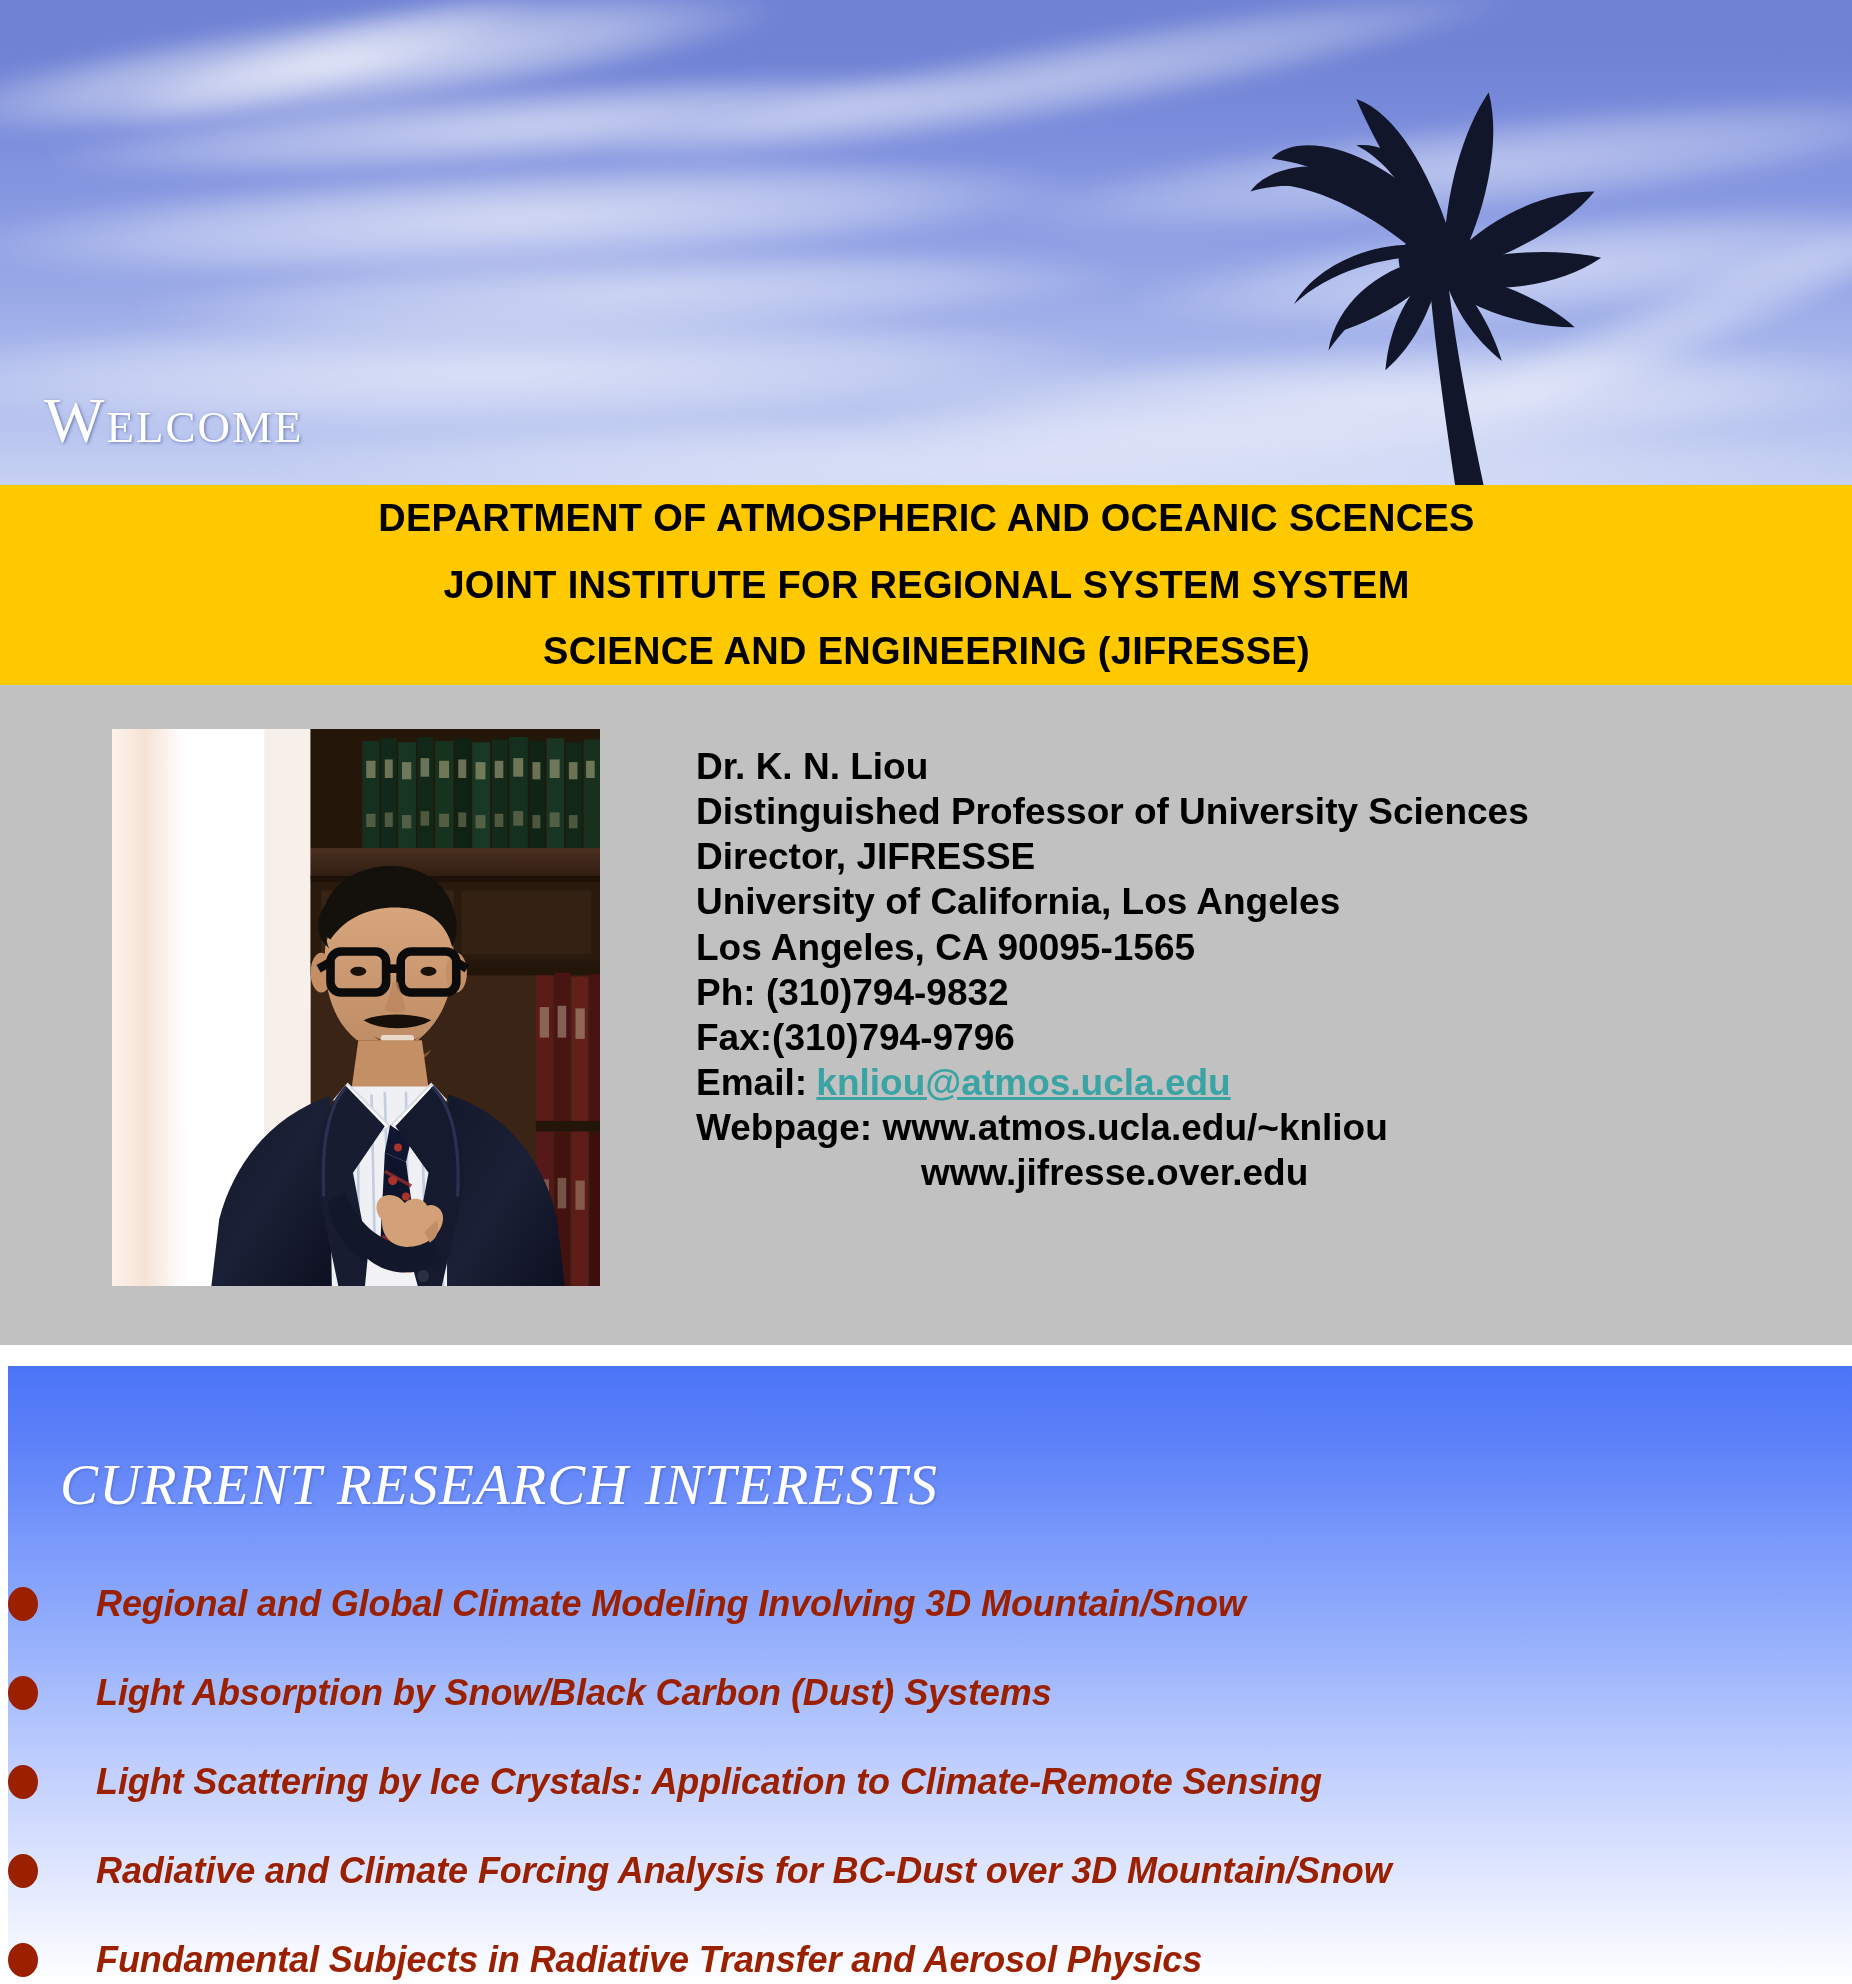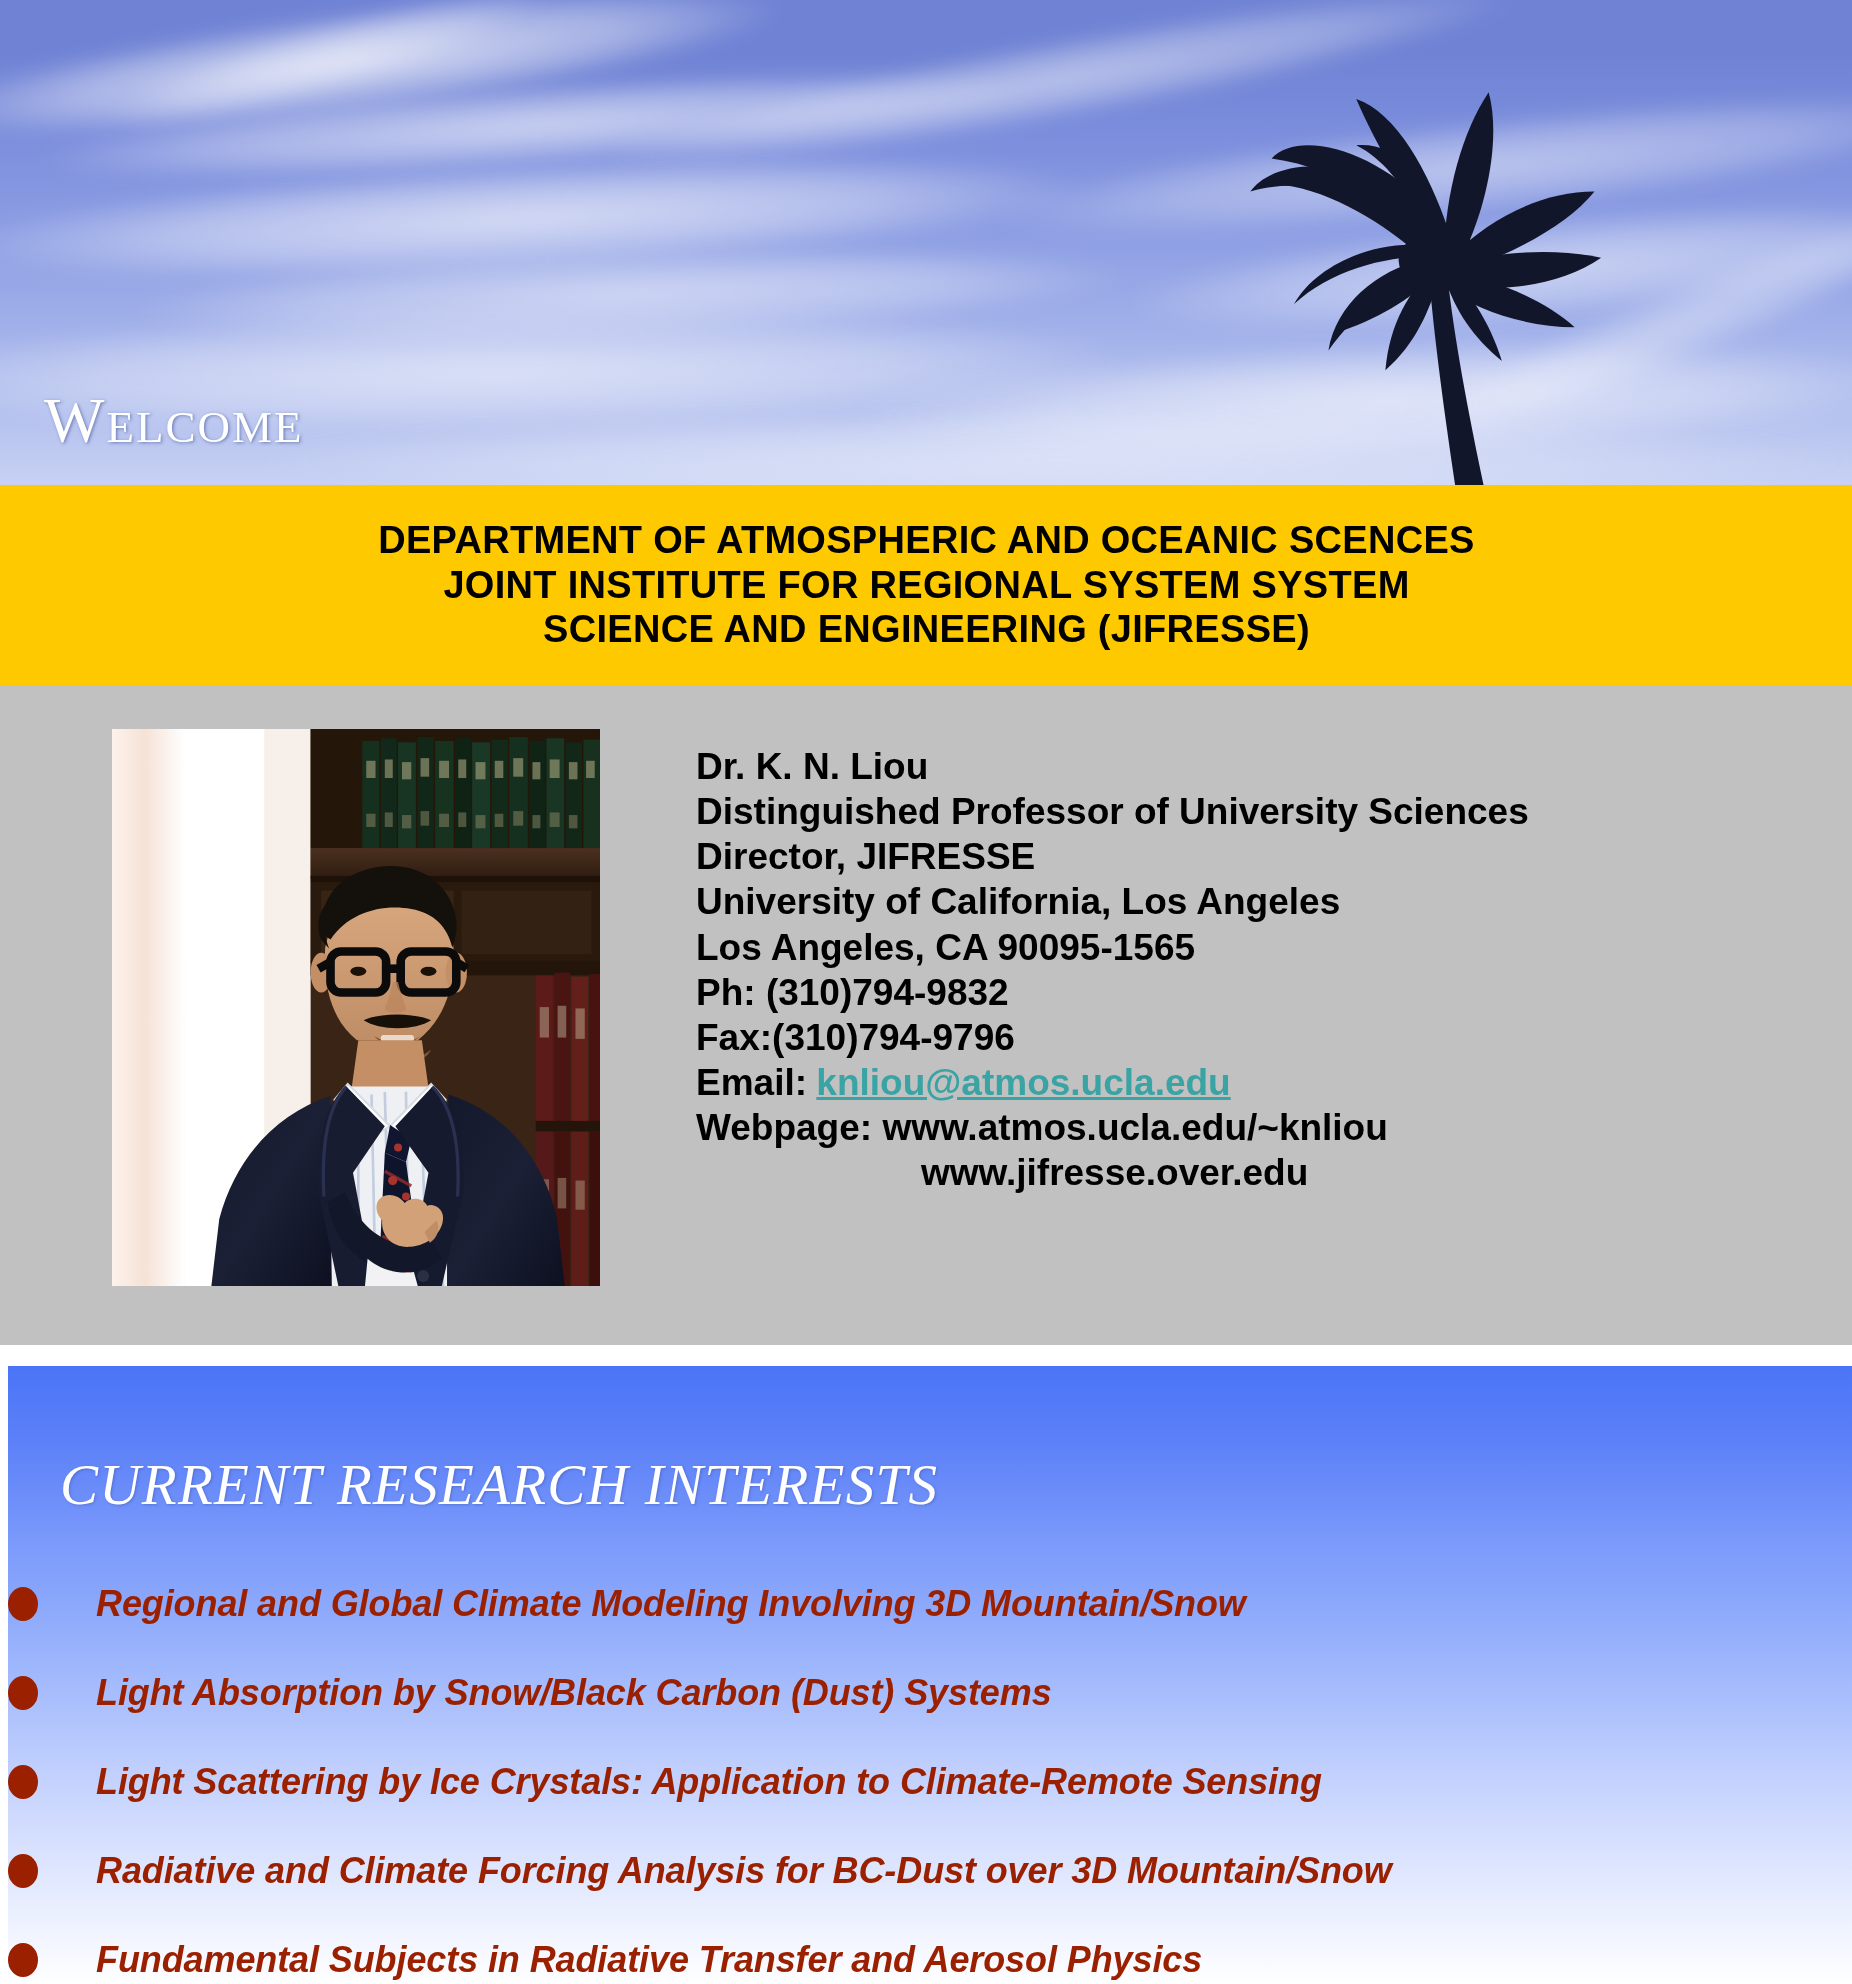--- a/index.html
+++ b/index.html
@@ -51,21 +51,21 @@
     text-shadow:1.3px 1.3px 3.3px rgba(40,60,130,.55);
     font-variant:small-caps;
     white-space:nowrap;
   }
 
   
   #yellow-band{
     position:absolute; left:0; top:485px; width:1853px; height:200px;
     background:#FFC900;
     display:flex; flex-direction:column;
-    align-items:center; justify-content:center;
+    align-items:center; justify-content:center;gap:22px;
   }
   #yellow-band .dept-line{
     font-size:38px; font-weight:bold; color:#000000;
     line-height:1.17; text-align:center; letter-spacing:0.3px;
     white-space:nowrap;
   }
 
   
   #gray-section{
     position:absolute; left:0; top:685px; width:1853px; height:660px;

